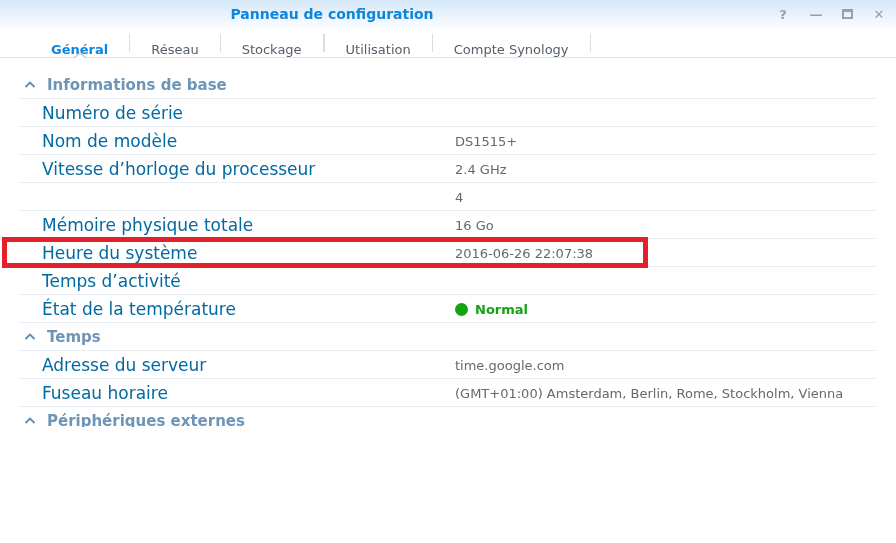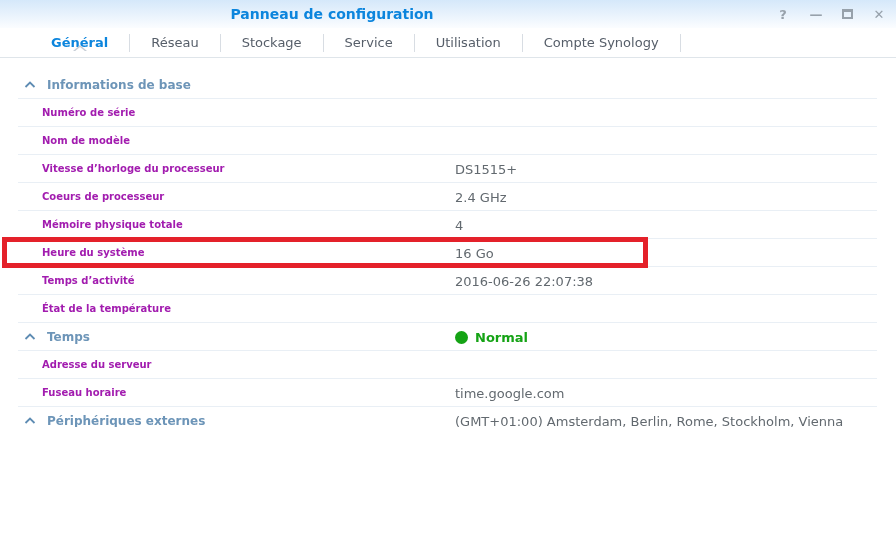--- a/index.html
+++ b/index.html
@@ -24,21 +24,21 @@
   }
   .win-btn {
     color:#97a1ab; font-size:13px; font-weight:bold; line-height:1;
     width:14px; text-align:center; cursor:pointer; user-select:none;
   }
   .win-btn.max-box { width:11px; height:10px; border:2px solid #97a1ab; border-top-width:3px; }
   
   .tabbar {
     position:relative; height:30px; background:#fff;
     border-bottom:1px solid #dfe5ea;
-    display:flex; align-items:center; padding-left:30px;
+    display:flex; align-items:flex-end; padding-left:30px;
   }
   .tab {
     position:relative; display:flex; align-items:center;
     padding:0 21px; font-size:13px; color:#565e69; cursor:pointer; white-space:nowrap;
   }
   .tab-sep { width:1px; height:18px; background:#d8dde3; align-self:center; }
   .tab.active { color:#0c85dd; font-weight:bold; }
   .tab.active::before {
     content:""; position:absolute; left:50%; bottom:-1px; transform:translateX(-50%);
     width:0; height:0; border-left:7px solid transparent; border-right:7px solid transparent;
@@ -51,25 +51,25 @@
   }
   
   .content { padding-top:13px; }
   .row, .sec-row {
     position:relative; height:28px; margin:0 19px 0 18px;
     border-bottom:1px solid #e9eff5;
     display:flex; align-items:center;
   }
   .sec-row { cursor:pointer; }
   .sec-row .chev { display:inline-flex; margin-left:6px; margin-right:11px; }
-  .sec-title { font-size:12px; font-weight:bold; color:#6d95b8; }
-  .row .label { padding-left:24px; font-size:10px; font-weight:bold; color:#a21caf; white-space:nowrap; }
+  .sec-title { font-size:15px; font-weight:bold; color:#6d95b8; }
+  .row .label { padding-left:24px; font-size:17px; font-weight:normal; color:#0369a1; white-space:nowrap; }
   .row .value {
     position:absolute; left:437px; top:0; height:28px; display:flex; align-items:center;
-    font-size:13px; color:#62696f; white-space:nowrap;margin-top:28px;
+    font-size:13px; color:#62696f; white-space:nowrap;
   }
   .value.status-normal { color:#15a315; font-weight:bold; }
   .dot {
     display:inline-block; width:13px; height:13px; border-radius:50%;
     background:#15a315; margin-right:7px;
   }
   
   .red-box {
     position:absolute; left:2px; top:237px; width:646px; height:31px;
     border:5px solid #e4212a; pointer-events:none; z-index:5;
@@ -90,21 +90,20 @@
     </div>
   </div>
 
   <div class="tabbar">
     <div class="tab active">Général</div>
     <div class="tab-sep"></div>
     <div class="tab">Réseau</div>
     <div class="tab-sep"></div>
     <div class="tab">Stockage</div>
     <div class="tab-sep"></div>
-    <div class="tab">Service</div>
     <div class="tab-sep"></div>
     <div class="tab">Utilisation</div>
     <div class="tab-sep"></div>
     <div class="tab">Compte Synology</div>
     <div class="tab-sep"></div>
   </div>
 
   <div class="content">
 
     <div class="sec-row">
@@ -122,21 +121,20 @@
     </div>
     <div class="row">
       <span class="label">Nom de modèle</span>
       <span class="value">DS1515+</span>
     </div>
     <div class="row">
       <span class="label">Vitesse d’horloge du processeur</span>
       <span class="value">2.4 GHz</span>
     </div>
     <div class="row">
-      <span class="label">Coeurs de processeur</span>
       <span class="value">4</span>
     </div>
     <div class="row">
       <span class="label">Mémoire physique totale</span>
       <span class="value">16 Go</span>
     </div>
     <div class="row">
       <span class="label">Heure du système</span>
       <span class="value">2016-06-26 22:07:38</span>
     </div>

